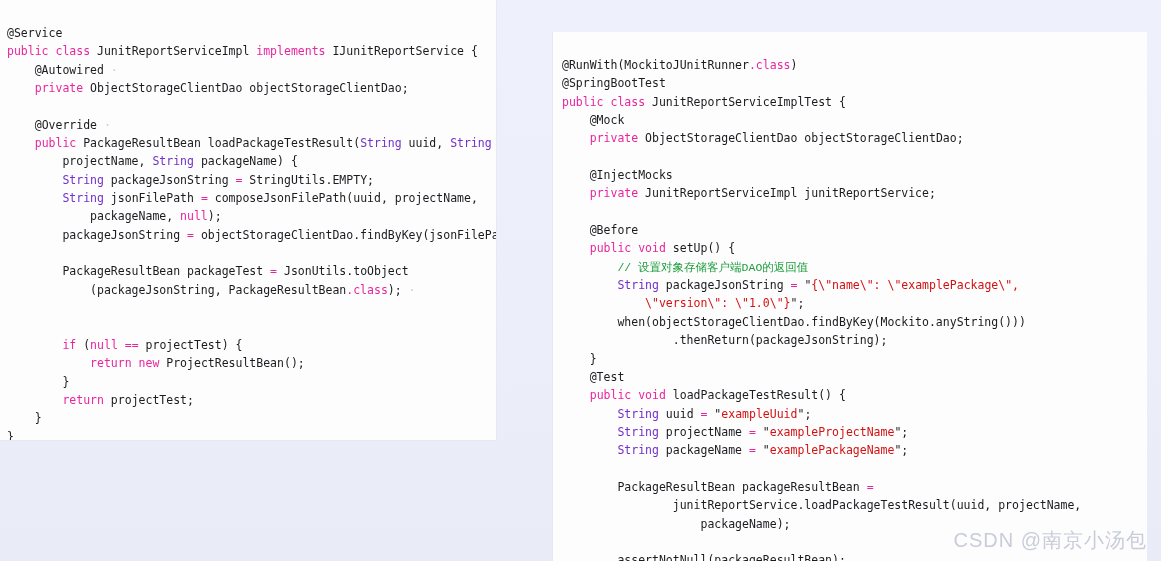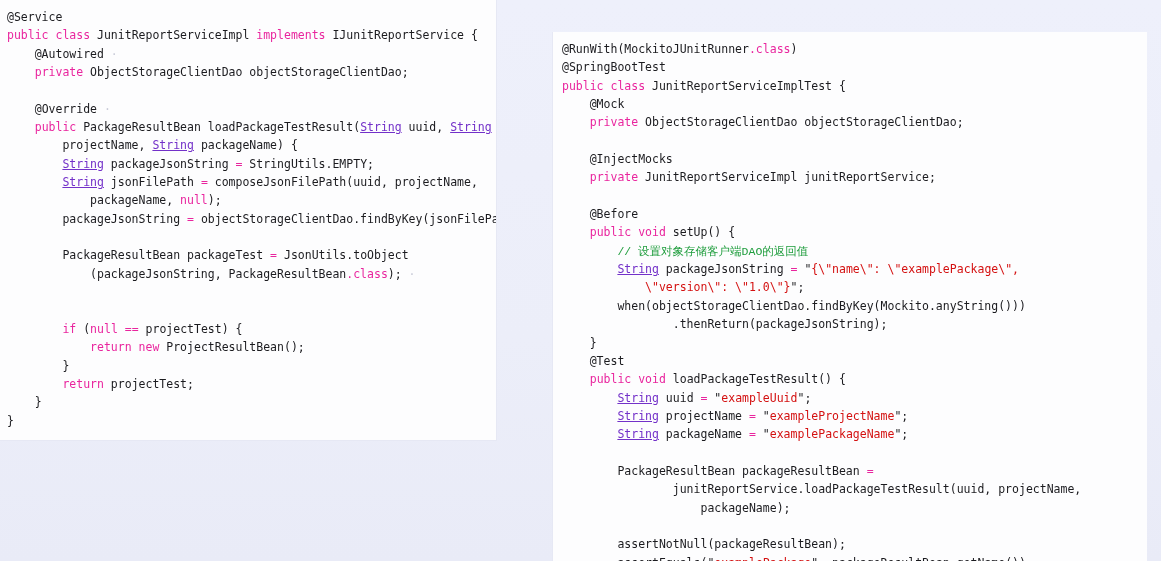--- a/index.html
+++ b/index.html
@@ -45,39 +45,39 @@
     left: 552px;
     top: 0px;
     width: 595px;
     height: 556px;
     border-left: 1px solid #e6e8f4;
     border-bottom: 1px solid #e6e8f4;
     margin-top: 32px;
   }
 
   .code-body {
-    padding: 8px 0 6px 0;
+    padding: 24px 0 6px 0;
     font-size: 11.5px;
     line-height: 18.35px;
     white-space: pre;
     letter-spacing: 0px;
   }
 
   #panel-left .code-body { padding-left: 7px; }
   #panel-right .code-body { padding-left: 9px; }
 
   .ln {
     display: block;
     height: 18.35px;
     color: #1b1b1f;
   }
 
   
   .kw   { color: #e9259e; }          
-  .typ  { color: #7331c9; text-decoration: underline; }          
+  .typ  { color: #7331c9; }          
   .ann  { color: #1b1b1f; }          
   .cls  { color: #e9259e; }          
   .op   { color: #e9259e; }          
   .str  { color: #d41111; }          
   .strq { color: #1b1b1f; }          
   .cmt  { color: #1f9d3d; font-family: Liberation Mono, monospace; }          
   .pl   { color: #1b1b1f; }          
   .dot  { color: #c9cbd8; }          
 
   
@@ -99,14 +99,15 @@
 <div id="root">
 
   <div class="code-panel" id="panel-left">
     <div class="code-body"><span class="ln"><span class="ann">@Service</span></span><span class="ln"><span class="kw">public class</span><span class="pl"> JunitReportServiceImpl </span><span class="kw">implements</span><span class="pl"> IJunitReportService {</span></span><span class="ln"><span class="pl">    @Autowired</span><span class="dot"> ·</span></span><span class="ln"><span class="pl">    </span><span class="kw">private</span><span class="pl"> ObjectStorageClientDao objectStorageClientDao;</span></span><span class="ln"> </span><span class="ln"><span class="pl">    </span><span class="ann">@Override</span><span class="dot"> ·</span></span><span class="ln"><span class="pl">    </span><span class="kw">public</span><span class="pl"> PackageResultBean loadPackageTestResult(</span><span class="typ">String</span><span class="pl"> uuid, </span><span class="typ">String</span></span><span class="ln"><span class="pl">        projectName, </span><span class="typ">String</span><span class="pl"> packageName) {</span></span><span class="ln"><span class="pl">        </span><span class="typ">String</span><span class="pl"> packageJsonString </span><span class="op">=</span><span class="pl"> StringUtils.EMPTY;</span></span><span class="ln"><span class="pl">        </span><span class="typ">String</span><span class="pl"> jsonFilePath </span><span class="op">=</span><span class="pl"> composeJsonFilePath(uuid, projectName,</span></span><span class="ln"><span class="pl">            packageName, </span><span class="kw">null</span><span class="pl">);</span></span><span class="ln"><span class="pl">        packageJsonString </span><span class="op">=</span><span class="pl"> objectStorageClientDao.findByKey(jsonFilePath);</span></span><span class="ln"> </span><span class="ln"><span class="pl">        PackageResultBean packageTest </span><span class="op">=</span><span class="pl"> JsonUtils.toObject</span></span><span class="ln"><span class="pl">            (packageJsonString, PackageResultBean</span><span class="cls">.class</span><span class="pl">);</span><span class="dot"> ·            ·</span></span><span class="ln"> </span><span class="ln"> </span><span class="ln"><span class="pl">        </span><span class="kw">if</span><span class="pl"> (</span><span class="kw">null</span><span class="pl"> </span><span class="op">==</span><span class="pl"> projectTest) {</span></span><span class="ln"><span class="pl">            </span><span class="kw">return new</span><span class="pl"> ProjectResultBean();</span></span><span class="ln"><span class="pl">        }</span></span><span class="ln"><span class="pl">        </span><span class="kw">return</span><span class="pl"> projectTest;</span></span><span class="ln"><span class="pl">    }</span></span><span class="ln"><span class="pl">}</span></span></div>
   </div>
 
   <div class="code-panel" id="panel-right">
     <div class="code-body"><span class="ln"><span class="pl">@RunWith(MockitoJUnitRunner</span><span class="cls">.class</span><span class="pl">)</span></span><span class="ln"><span class="ann">@SpringBootTest</span></span><span class="ln"><span class="kw">public class</span><span class="pl"> JunitReportServiceImplTest {</span></span><span class="ln"><span class="pl">    @Mock</span></span><span class="ln"><span class="pl">    </span><span class="kw">private</span><span class="pl"> ObjectStorageClientDao objectStorageClientDao;</span></span><span class="ln"> </span><span class="ln"><span class="pl">    @InjectMocks</span></span><span class="ln"><span class="pl">    </span><span class="kw">private</span><span class="pl"> JunitReportServiceImpl junitReportService;</span></span><span class="ln"> </span><span class="ln"><span class="pl">    @Before</span></span><span class="ln"><span class="pl">    </span><span class="kw">public void</span><span class="pl"> setUp() {</span></span><span class="ln"><span class="pl">        </span><span class="cmt">// 设置对象存储客户端DAO的返回值</span></span><span class="ln"><span class="pl">        </span><span class="typ">String</span><span class="pl"> packageJsonString </span><span class="op">=</span><span class="pl"> </span><span class="strq">"</span><span class="str">{\"name\": \"examplePackage\",</span></span><span class="ln"><span class="pl">            </span><span class="str">\"version\": \"1.0\"}</span><span class="strq">"</span><span class="pl">;</span></span><span class="ln"><span class="pl">        when(objectStorageClientDao.findByKey(Mockito.anyString()))</span></span><span class="ln"><span class="pl">                .thenReturn(packageJsonString);</span></span><span class="ln"><span class="pl">    }</span></span><span class="ln"><span class="pl">    @Test</span></span><span class="ln"><span class="pl">    </span><span class="kw">public void</span><span class="pl"> loadPackageTestResult() {</span></span><span class="ln"><span class="pl">        </span><span class="typ">String</span><span class="pl"> uuid </span><span class="op">=</span><span class="pl"> </span><span class="strq">"</span><span class="str">exampleUuid</span><span class="strq">"</span><span class="pl">;</span></span><span class="ln"><span class="pl">        </span><span class="typ">String</span><span class="pl"> projectName </span><span class="op">=</span><span class="pl"> </span><span class="strq">"</span><span class="str">exampleProjectName</span><span class="strq">"</span><span class="pl">;</span></span><span class="ln"><span class="pl">        </span><span class="typ">String</span><span class="pl"> packageName </span><span class="op">=</span><span class="pl"> </span><span class="strq">"</span><span class="str">examplePackageName</span><span class="strq">"</span><span class="pl">;</span></span><span class="ln"> </span><span class="ln"><span class="pl">        PackageResultBean packageResultBean </span><span class="op">=</span></span><span class="ln"><span class="pl">                junitReportService.loadPackageTestResult(uuid, projectName,</span></span><span class="ln"><span class="pl">                    packageName);</span></span><span class="ln"> </span><span class="ln"><span class="pl">        assertNotNull(packageResultBean);</span></span><span class="ln"><span class="pl">        assertEquals(</span><span class="strq">"</span><span class="str">examplePackage</span><span class="strq">"</span><span class="pl">, packageResultBean.getName());</span></span><span class="ln"><span class="pl">        assertEquals(</span><span class="strq">"</span><span class="str">1.0</span><span class="strq">"</span><span class="pl">, packageResultBean.getVersion());</span></span></div>
   </div>
 
+  <div id="watermark">CSDN @南京小汤包</div>
 
 </div>
 
 </body></html>

